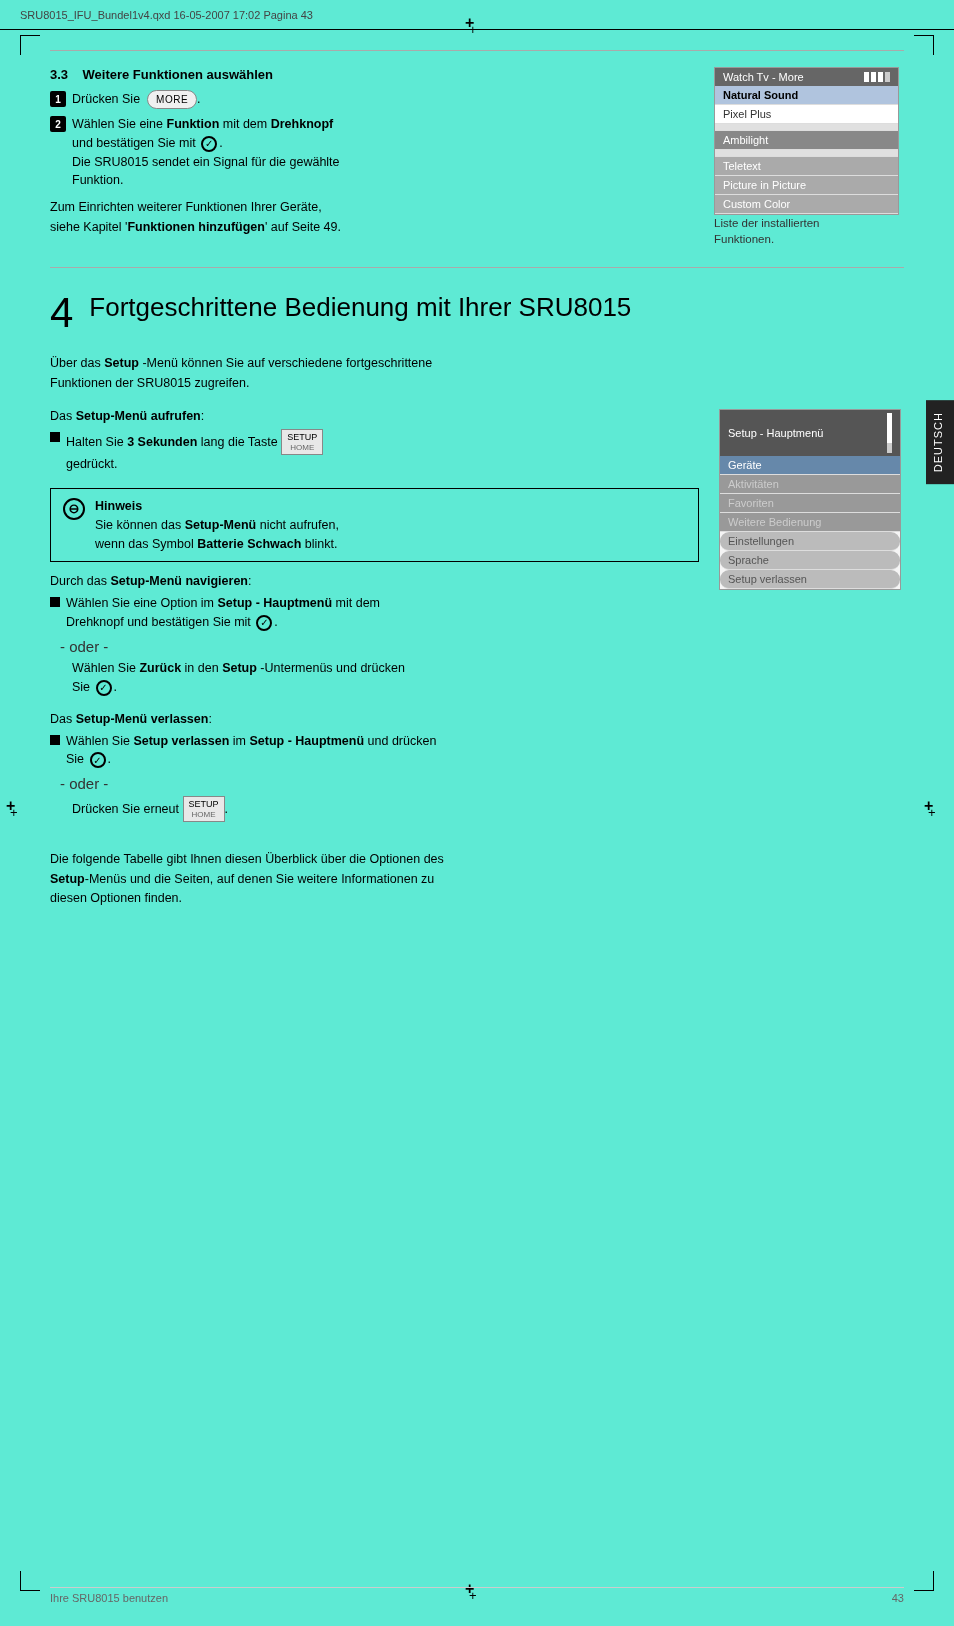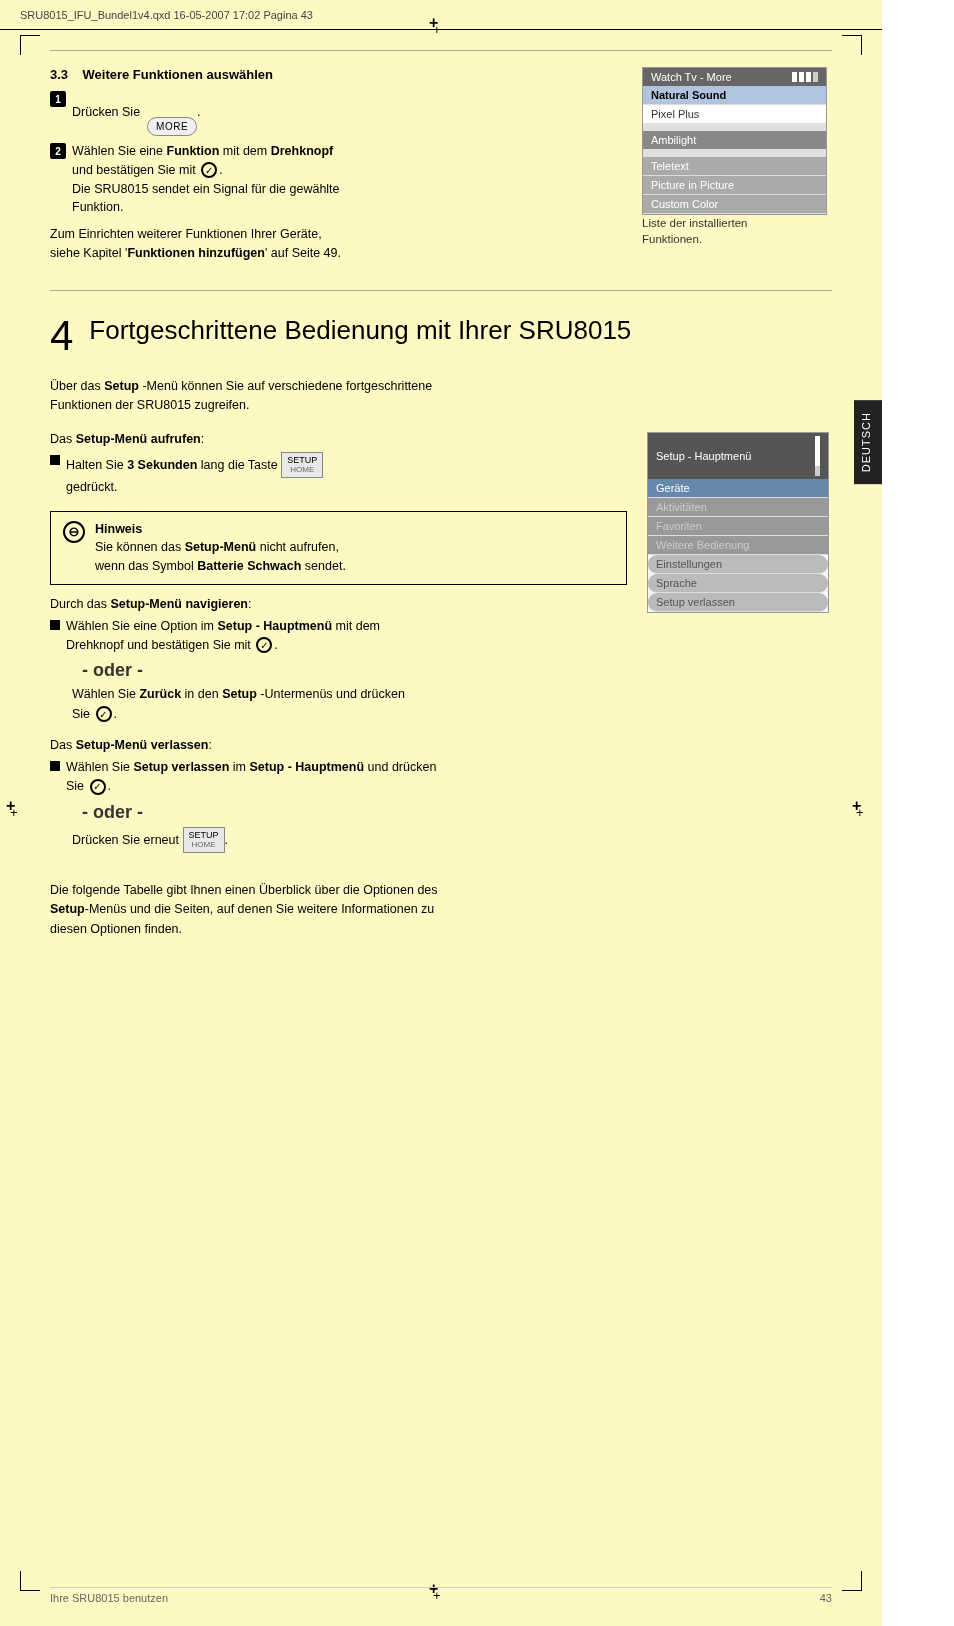--- a/index.html
+++ b/index.html
@@ -7,23 +7,23 @@
       background: #fff;
       font-family: Arial, Helvetica, sans-serif;
       font-size: 13px;
       color: #000;
       width: 954px;
       min-height: 1626px;
       position: relative;
     }
 
     .page-container {
-      width: 882px;
+      width: 954px;
       min-height: 1626px;
-      background: #fef9c3;
+      background: #5eead4;
       position: relative;
       padding: 16px;
     }
 
     
     .header-bar {
       position: absolute;
       top: 0;
       left: 0;
       right: 0;
@@ -144,21 +144,20 @@
     .btn-more {
       display: inline-block;
       border: 1px solid #888;
       border-radius: 10px;
       padding: 1px 8px;
       font-size: 10px;
       font-family: Arial, sans-serif;
       letter-spacing: 0.5px;
       background: #f0f0f0;
       vertical-align: middle;
-      margin-top: 27px;
     }
 
     
     .menu-box {
       border: 1px solid #999;
       background: #f5f5f5;
       width: 185px;
       font-size: 11px;
     }
     .menu-box-header {
@@ -390,24 +389,23 @@
       background: #bbb;
       color: #555;
       border-radius: 9px;
     }
 
     .step-content {
       flex: 1;
     }
 
     .or-line {
-      margin: 4px 0 4px 32px;
-      font-size: 18px;
+      margin: 4px 0 4px 10px;
+      font-size: 15px;
       color: #333;
-      font-weight: bold;
     }
 
     .indent-block {
       margin-left: 22px;
       font-size: 12.5px;
       line-height: 1.55;
     }
   </style>
 </head>
 <body>
@@ -550,21 +548,21 @@
 
         <div class="hint-box">
           <div class="hint-icon">⊖</div>
           <div>
             <strong><span>Hinweis</span></strong><br>
             <span>Sie können das</span>
             <strong><span>Setup-Menü</span></strong>
             <span>nicht aufrufen,</span><br>
             <span>wenn das Symbol</span>
             <strong><span>Batterie Schwach</span></strong>
-            <span>sendet.</span>
+            <span>blinkt.</span>
           </div>
         </div>
 
         <div class="subsection" style="margin-top:12px;">
           <div class="subsection-title">
             <span>Durch das</span>
             <strong><span>Setup-Menü navigieren</span></strong><span>:</span>
           </div>
           <div class="step">
             <span class="bullet-black"></span>
@@ -633,21 +631,21 @@
           <div class="setup-menu-item sm-dark">Weitere Bedienung</div>
           <div class="setup-menu-item sm-medium">Einstellungen</div>
           <div class="setup-menu-item sm-medium">Sprache</div>
           <div class="setup-menu-item sm-medium">Setup verlassen</div>
         </div>
       </div>
 
     </div>
 
     <div class="body-text" style="margin-top:14px;">
-      <span>Die folgende Tabelle gibt Ihnen einen Überblick über die Optionen des</span><br>
+      <span>Die folgende Tabelle gibt Ihnen diesen Überblick über die Optionen des</span><br>
       <strong><span>Setup</span></strong><span>-Menüs und die Seiten, auf denen Sie weitere Informationen zu</span><br>
       <span>diesen Optionen finden.</span>
     </div>
 
   </div>
 
   <div class="bottom-bar">
     <span>Ihre SRU8015 benutzen</span>
     <span>43</span>
   </div>

